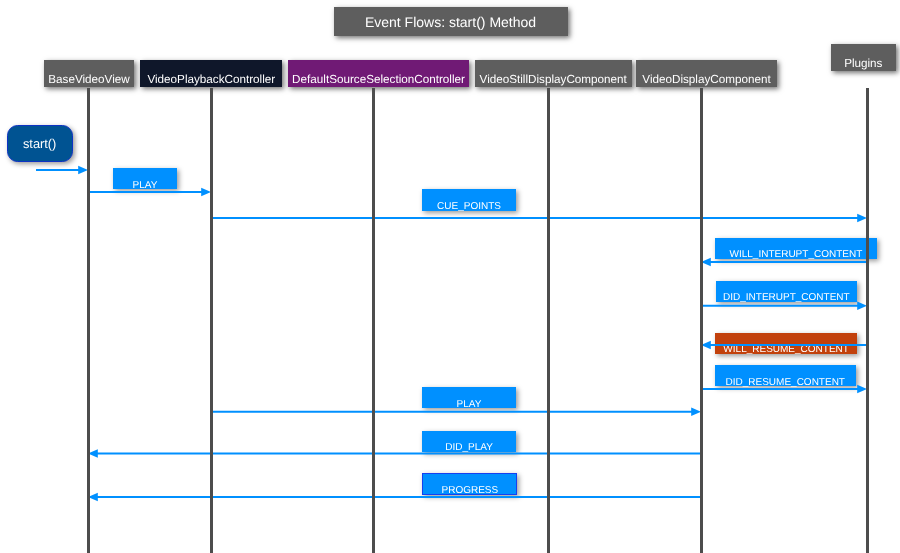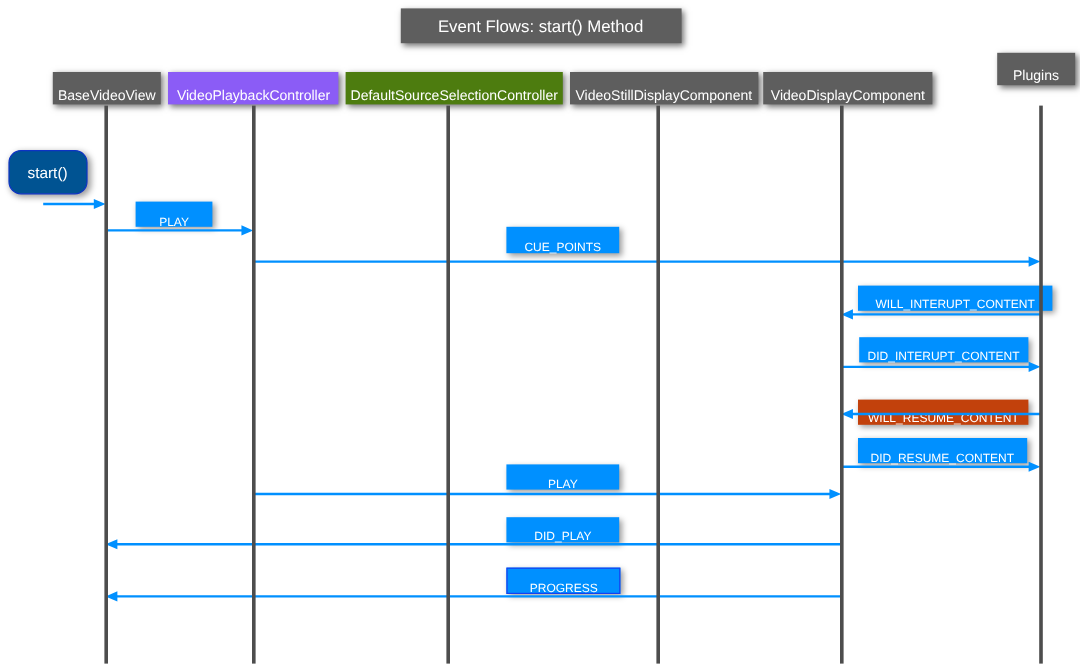--- a/index.html
+++ b/index.html
@@ -27,22 +27,22 @@
               border-radius:10.5px;box-sizing:border-box;
               box-shadow:2px 2px 5px rgba(0,0,0,.40);}
 </style>
 </head>
 <body>
 
 <div id="diagram">
   <div id="layers">
     <div class="dtitle" id="title-box" style="left:333.5px;top:7px;width:234px;height:29px;background:#5e5e5e;color:#ffffff;">Event Flows: start() Method</div>
   <div class="phdr" style="left:44px;top:60px;width:90px;height:27px;background:#5e5e5e;">BaseVideoView</div>
-      <div class="phdr" style="left:140.3px;top:60px;width:142px;height:27px;background:#8b5cf6;">VideoPlaybackController</div>
-      <div class="phdr" style="left:288px;top:60px;width:181px;height:27px;background:#4d7c0f;">DefaultSourceSelectionController</div>
+      <div class="phdr" style="left:140.3px;top:60px;width:142px;height:27px;background:#0f172a;">VideoPlaybackController</div>
+      <div class="phdr" style="left:288px;top:60px;width:181px;height:27px;background:#701a75;">DefaultSourceSelectionController</div>
       <div class="phdr" style="left:474.7px;top:60px;width:157px;height:27px;background:#5e5e5e;">VideoStillDisplayComponent</div>
       <div class="phdr" style="left:635.9px;top:60px;width:141.3px;height:27px;background:#5e5e5e;">VideoDisplayComponent</div>
       <div class="phdr" style="left:830.8px;top:44px;width:65px;height:27px;background:#5e5e5e;">Plugins</div>
       <div class="startbadge" style="left:6.5px;top:124.8px;width:66.3px;height:36.9px;background:#005392;border:1.9px solid #0d33c4;">start()</div>
       <div class="mlabel" style="left:113.2px;top:168px;width:63.7px;height:21.1px;background:#0090ff;">PLAY</div>
       <div class="mlabel" style="left:421.8px;top:189px;width:94.4px;height:22.2px;background:#0090ff;">CUE_POINTS</div>
       <div class="mlabel" style="left:714.9px;top:237.5px;width:162px;height:21.6px;background:#0090ff;">WILL_INTERUPT_CONTENT</div>
       <div class="mlabel" style="left:716px;top:280.8px;width:140.7px;height:21px;background:#0090ff;">DID_INTERUPT_CONTENT</div>
       <div class="mlabel" style="left:715px;top:333px;width:142.3px;height:20.6px;background:#c2410c;">WILL_RESUME_CONTENT</div>
       <div class="mlabel" style="left:715px;top:365.2px;width:140.5px;height:20.9px;background:#0090ff;">DID_RESUME_CONTENT</div>

